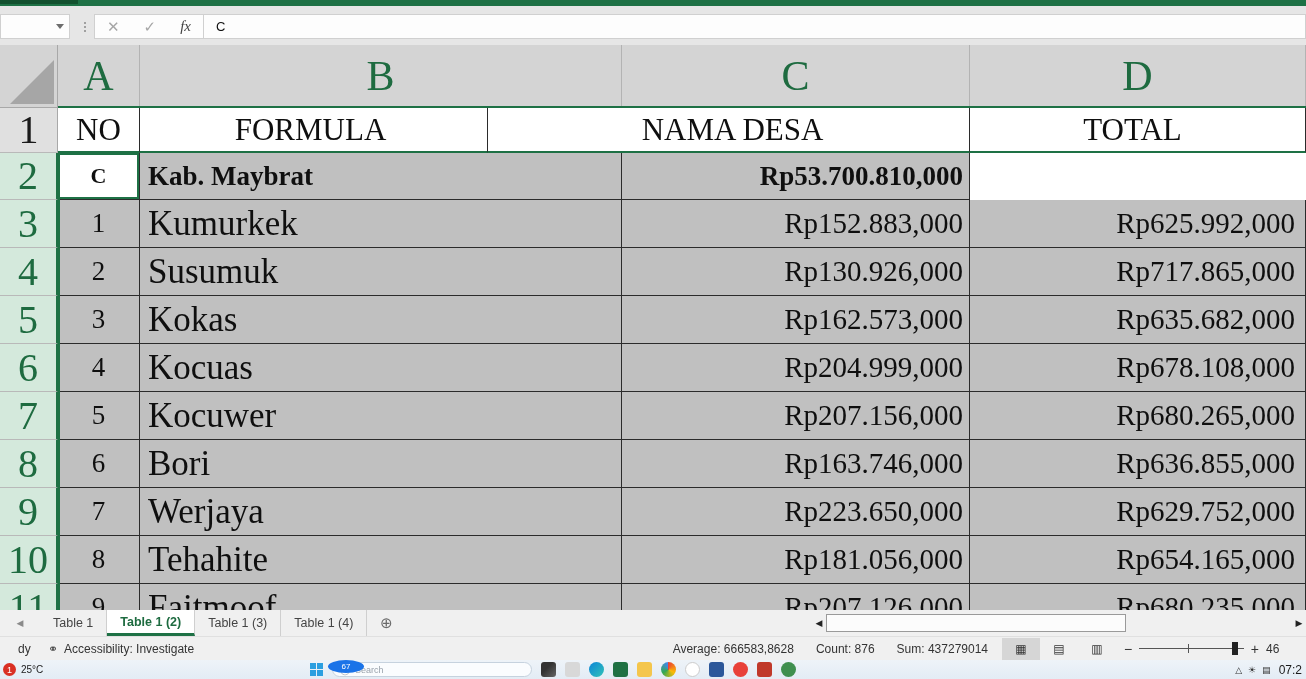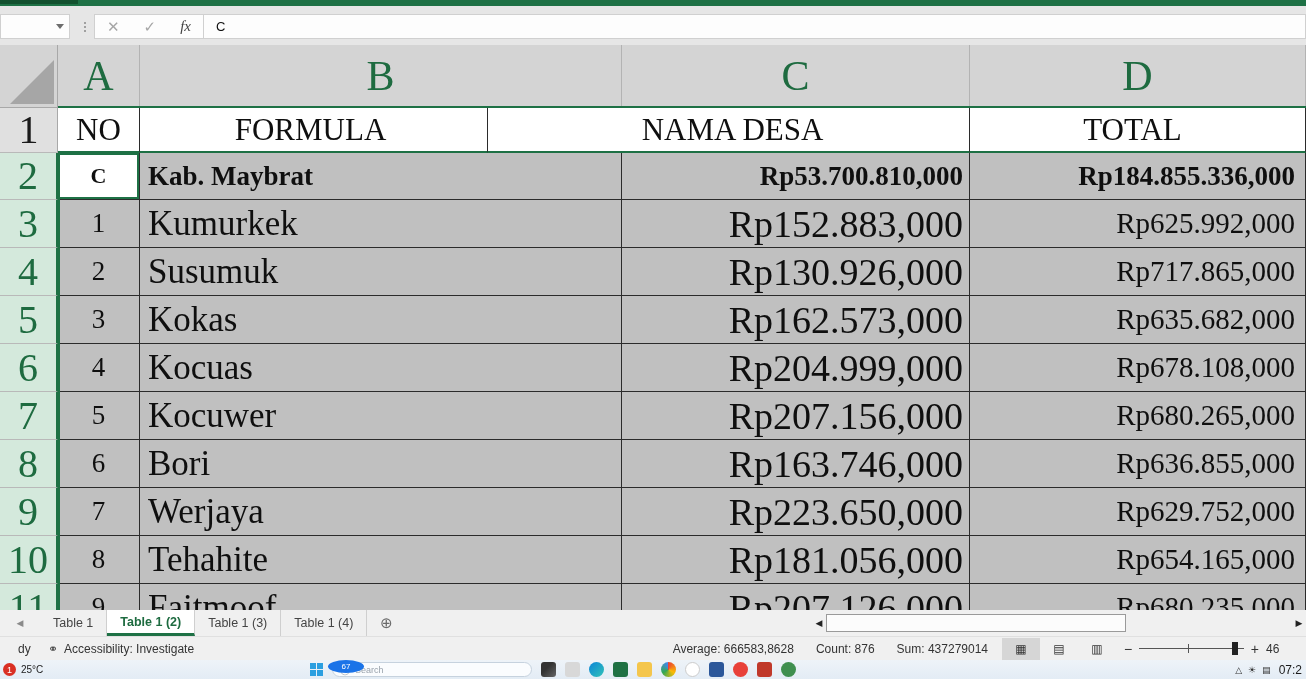--- a/index.html
+++ b/index.html
@@ -126,21 +126,21 @@
   .row.header .cell {
     background: #ffffff;
     border-bottom: 2px solid #1e7145;
     justify-content: center;
     font-size: 31px;
   }
   .row.header .cell.c-a { justify-content: center; }
 
   .cell.c-a { width: 82px; justify-content: center; font-size: 27px; }
   .cell.c-b { width: 482px; justify-content: flex-start; padding-left: 8px; font-size: 35px; }
-  .cell.c-c { width: 348px; justify-content: flex-end; padding-right: 6px; font-size: 38px; }
+  .cell.c-c { width: 348px; justify-content: flex-end; padding-right: 6px; font-size: 29px; }
   .cell.c-d { width: 336px; justify-content: flex-end; padding-right: 10px; font-size: 29px; }
 
   .row.total .cell { font-weight: bold; font-size: 27px; }
   .row.total .cell.c-b { font-size: 27px; }
   .row.total .cell.c-c,
   .row.total .cell.c-d { font-size: 27px; }
   .row.total .cell.c-a {
     background: #ffffff; font-size: 22px; justify-content: center;
   }
   
@@ -323,21 +323,20 @@
   <div class="row header">
         <div class="cell c-a">NO</div>
         <div class="cell c-c">FORMULA</div>
         <div class="cell c-b">NAMA DESA</div>
         <div class="cell c-d">TOTAL</div>
       </div>
       <div class="row total">
         <div class="cell c-a">C</div>
         <div class="cell c-b">Kab.  Maybrat</div>
         <div class="cell c-c">Rp53.700.810,000</div>
-        <div class="cell c-d">Rp184.855.336,000</div>
       </div>
       <div class="row data">
         <div class="cell c-a">1</div>
         <div class="cell c-b">Kumurkek</div>
         <div class="cell c-c">Rp152.883,000</div>
         <div class="cell c-d">Rp625.992,000</div>
       </div>
       <div class="row data">
         <div class="cell c-a">2</div>
         <div class="cell c-b">Susumuk</div>

